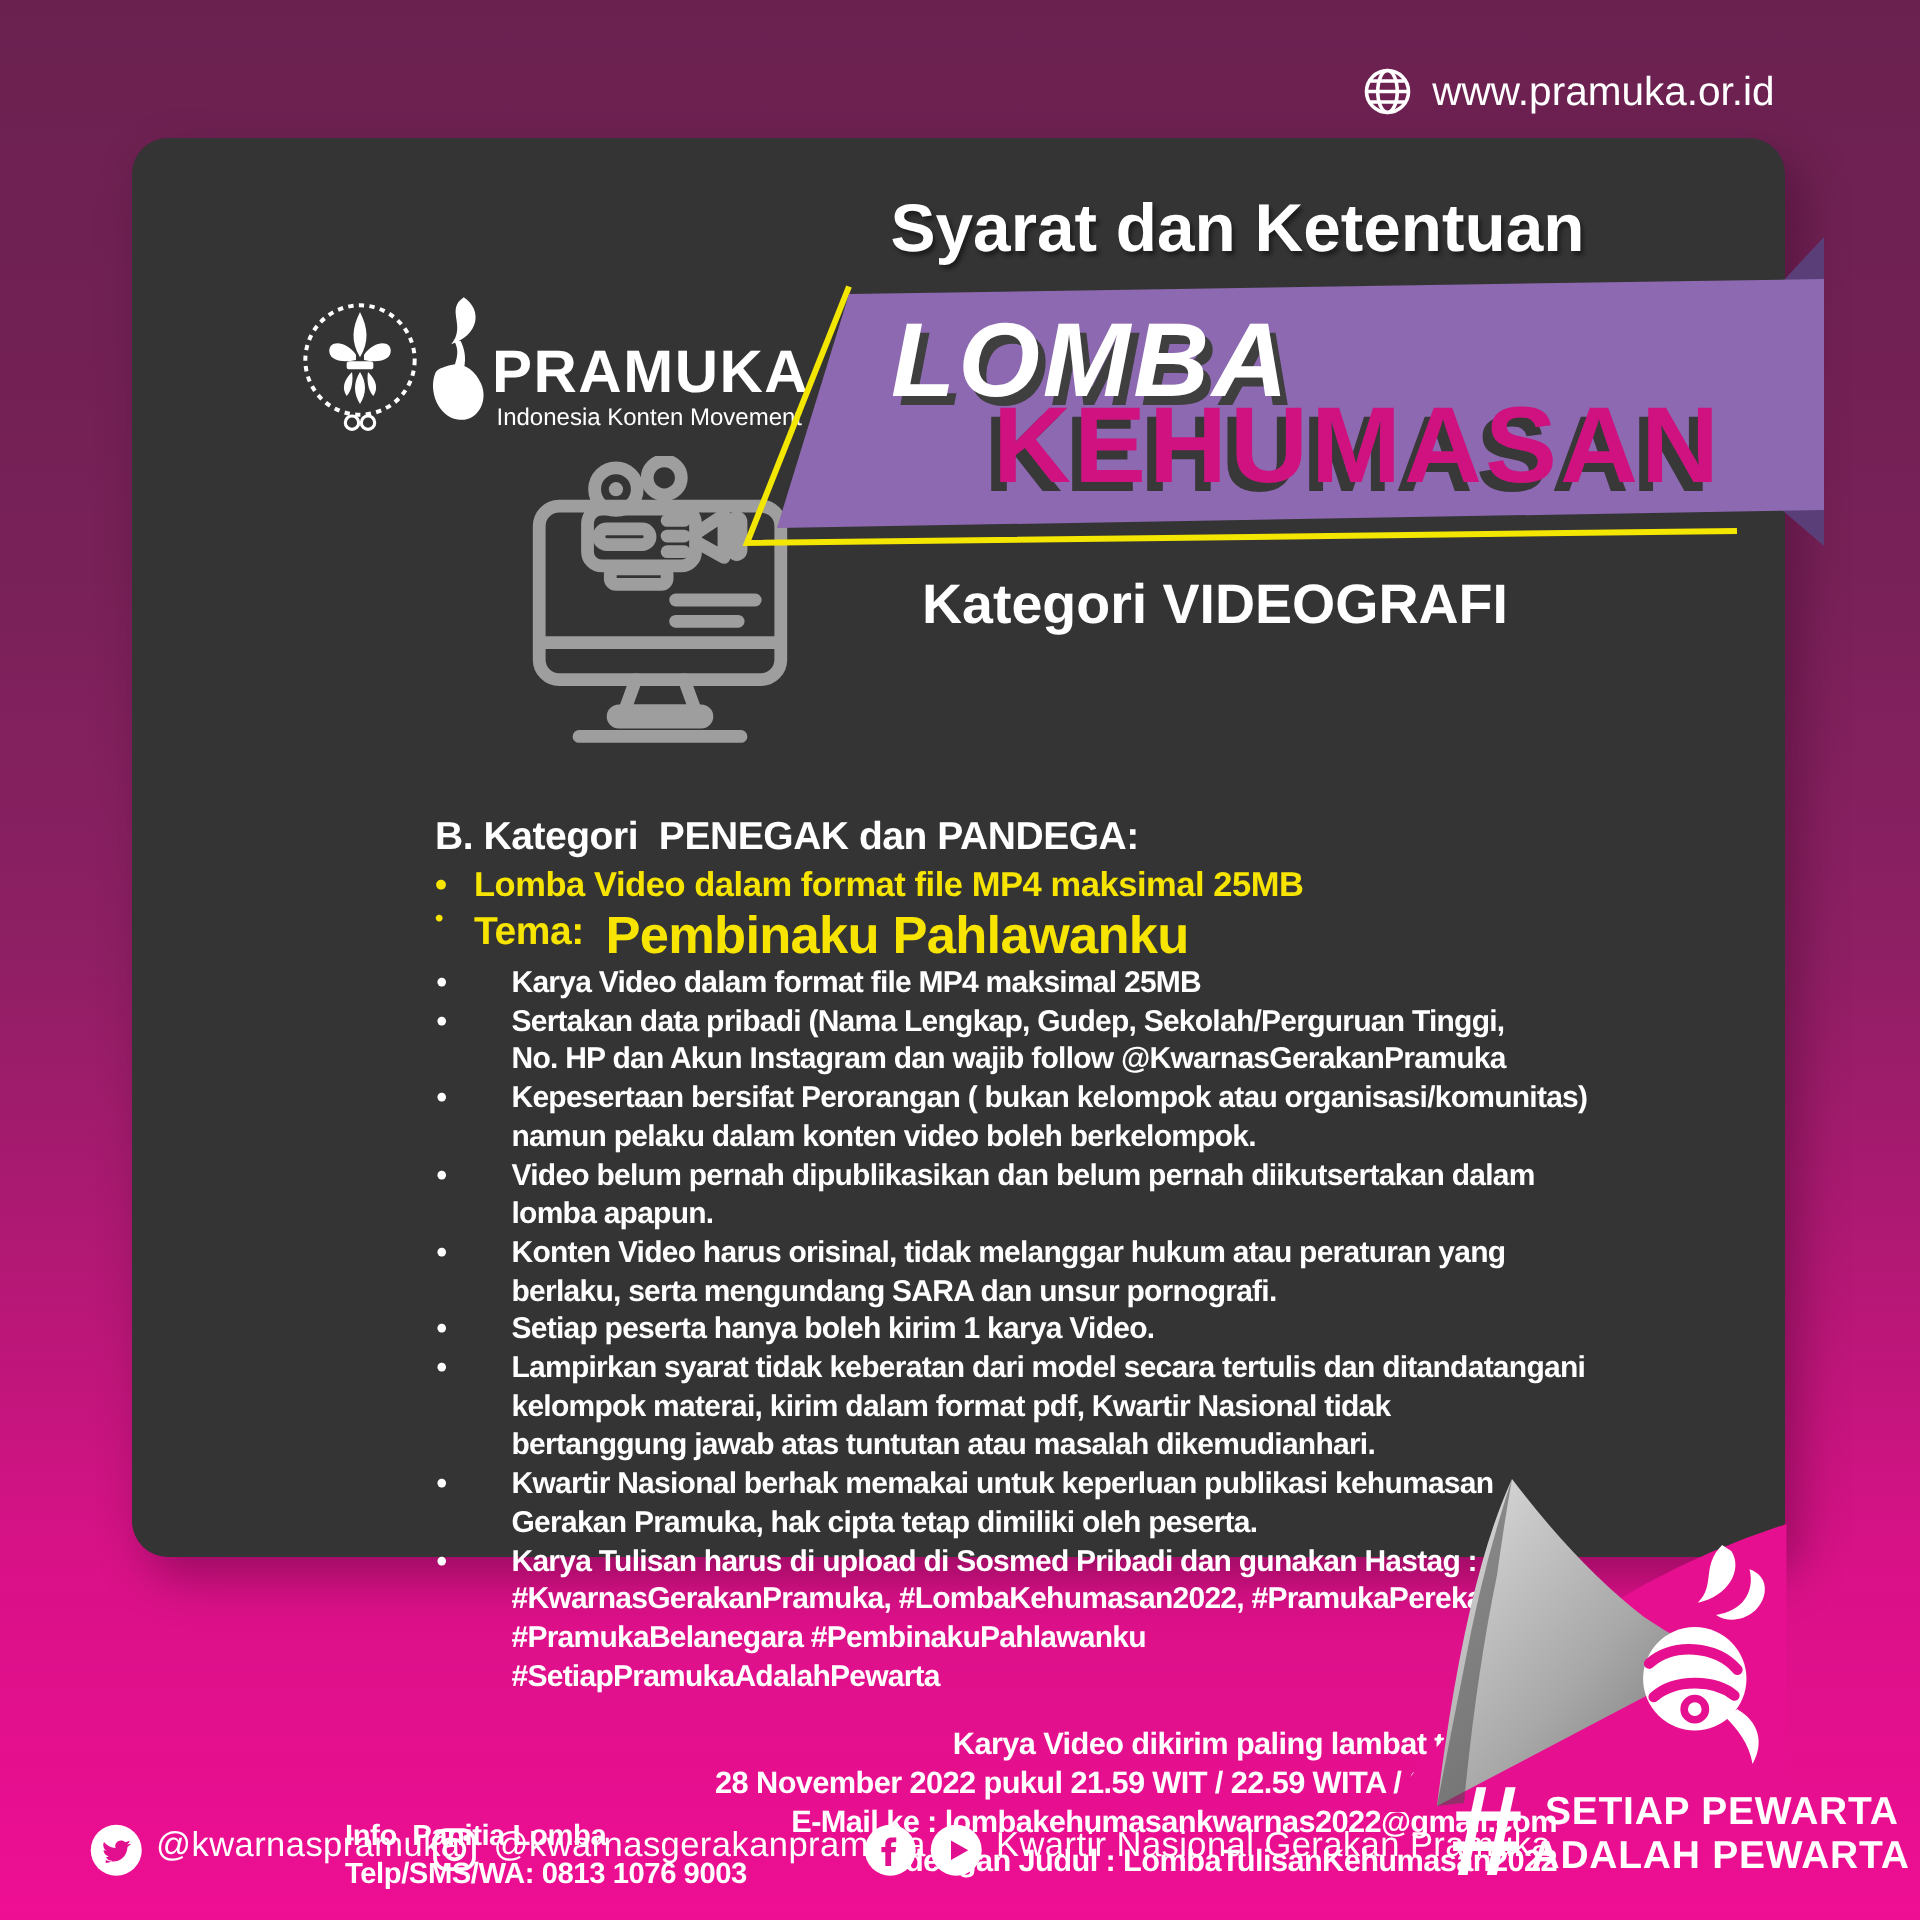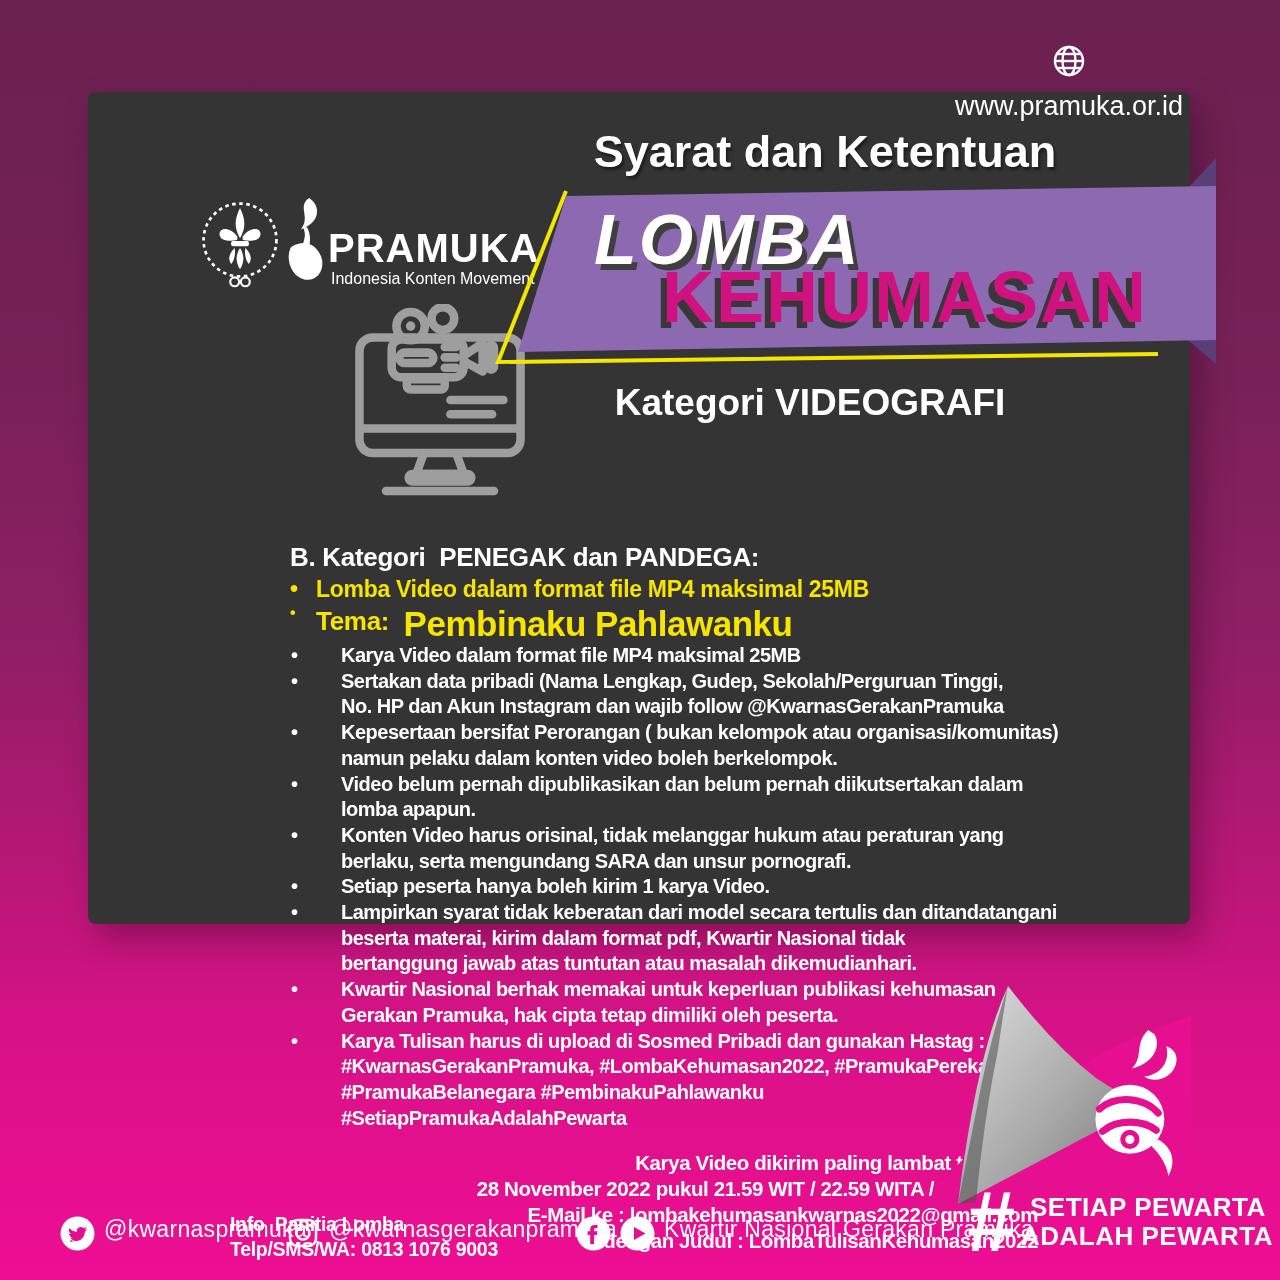--- a/index.html
+++ b/index.html
@@ -4,25 +4,25 @@
 <style>
   html,body{margin:0;padding:0;}
   body{width:1280px;height:1280px;overflow:hidden;
        font-family:"Liberation Sans", sans-serif;}
   .poster{position:absolute;left:0;top:0;width:1280px;height:1280px;
     background:linear-gradient(180deg,#6a2150 0%,#782158 30%,#8f1f64 50%,#b81777 68%,#da1188 82%,#ee0e93 100%);}
   .pre{white-space:pre-wrap;}
 
   
   .website{position:absolute;top:44px;right:97px;display:flex;align-items:center;gap:13px;
-    color:#fff;font-size:27px;z-index:3;flex-direction:column;}
-
-  
-  .card{position:absolute;left:88px;top:92px;width:1102px;height:832px;
-    background:#343434;border-radius:8px;z-index:1;
+    color:#fff;font-size:27px;z-index:3;}
+
+  
+  .card{position:absolute;left:88px;top:92px;width:1102px;height:946px;
+    background:#343434;border-radius:24px;z-index:1;
     box-shadow:10px 14px 32px rgba(40,0,28,.35);}
 
   .overlay{position:absolute;left:0;top:0;width:1280px;height:1280px;z-index:2;pointer-events:none;}
 
   
   .wosm{position:absolute;left:112px;top:106px;width:80px;height:100px;}
   .tunas{position:absolute;left:194px;top:103px;width:46px;height:94px;}
   .brand{position:absolute;left:240px;top:134px;color:#fff;font-size:40px;font-weight:bold;letter-spacing:1px;}
   .tagline{position:absolute;left:243px;top:178px;color:#fff;font-size:16px;font-weight:400;}
 
@@ -160,21 +160,21 @@
       <li><span class="pre">Sertakan data pribadi (Nama Lengkap, Gudep, Sekolah/Perguruan Tinggi,
 No. HP dan Akun Instagram dan wajib follow @KwarnasGerakanPramuka</span></li>
       <li><span class="pre">Kepesertaan bersifat Perorangan ( bukan kelompok atau organisasi/komunitas)
 namun pelaku dalam konten video boleh berkelompok.</span></li>
       <li><span class="pre">Video belum pernah dipublikasikan dan belum pernah diikutsertakan dalam
 lomba apapun.</span></li>
       <li><span class="pre">Konten Video harus orisinal, tidak melanggar hukum atau peraturan yang
 berlaku, serta mengundang SARA dan unsur pornografi.</span></li>
       <li><span class="pre">Setiap peserta hanya boleh kirim 1 karya Video.</span></li>
       <li><span class="pre">Lampirkan syarat tidak keberatan dari model secara tertulis dan ditandatangani
-beserta materai, kirim dalam format pdf, Kwartir Nasional tidak
+kelompok materai, kirim dalam format pdf, Kwartir Nasional tidak
 bertanggung jawab atas tuntutan atau masalah dikemudianhari.</span></li>
       <li><span class="pre">Kwartir Nasional berhak memakai untuk keperluan publikasi kehumasan
 Gerakan Pramuka, hak cipta tetap dimiliki oleh peserta.</span></li>
       <li><span class="pre">Karya Tulisan harus di upload di Sosmed Pribadi dan gunakan Hastag :
 #KwarnasGerakanPramuka, #LombaKehumasan2022, #PramukaPerekatNKRI
 #PramukaBelanegara #PembinakuPahlawanku
 #SetiapPramukaAdalahPewarta</span></li>
     </ul>
 
     <div class="submission pre">Karya Video dikirim paling lambat tanggal :

